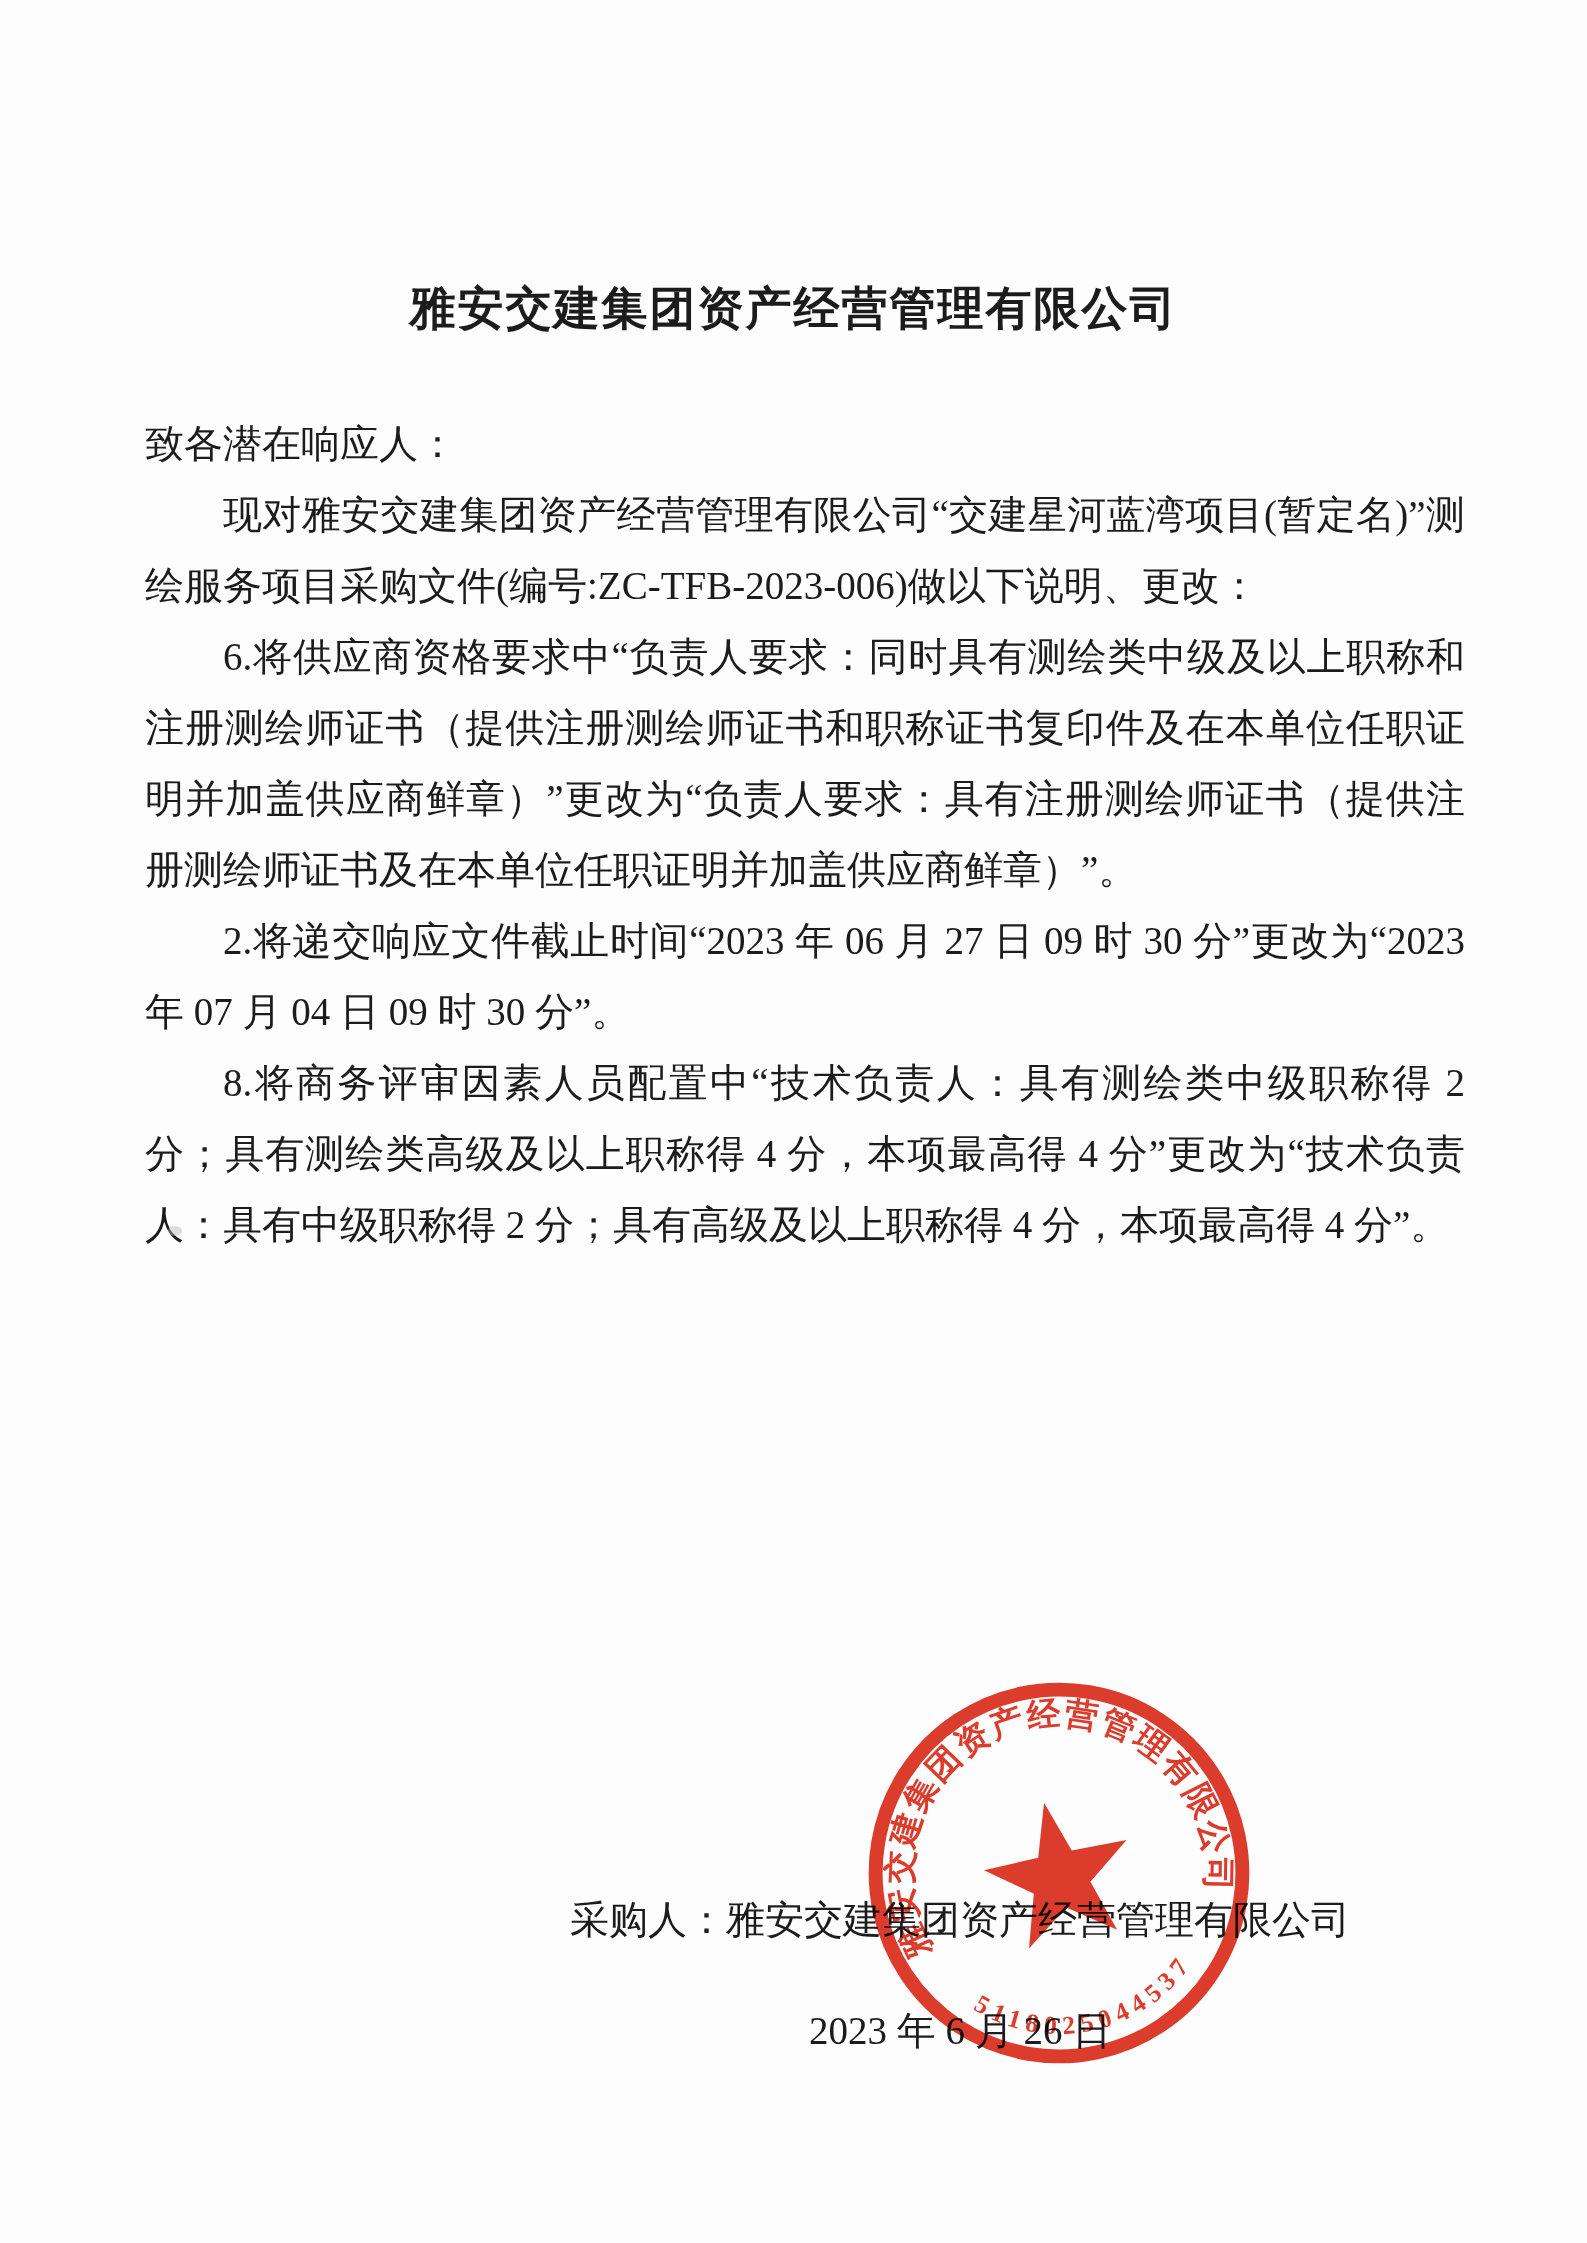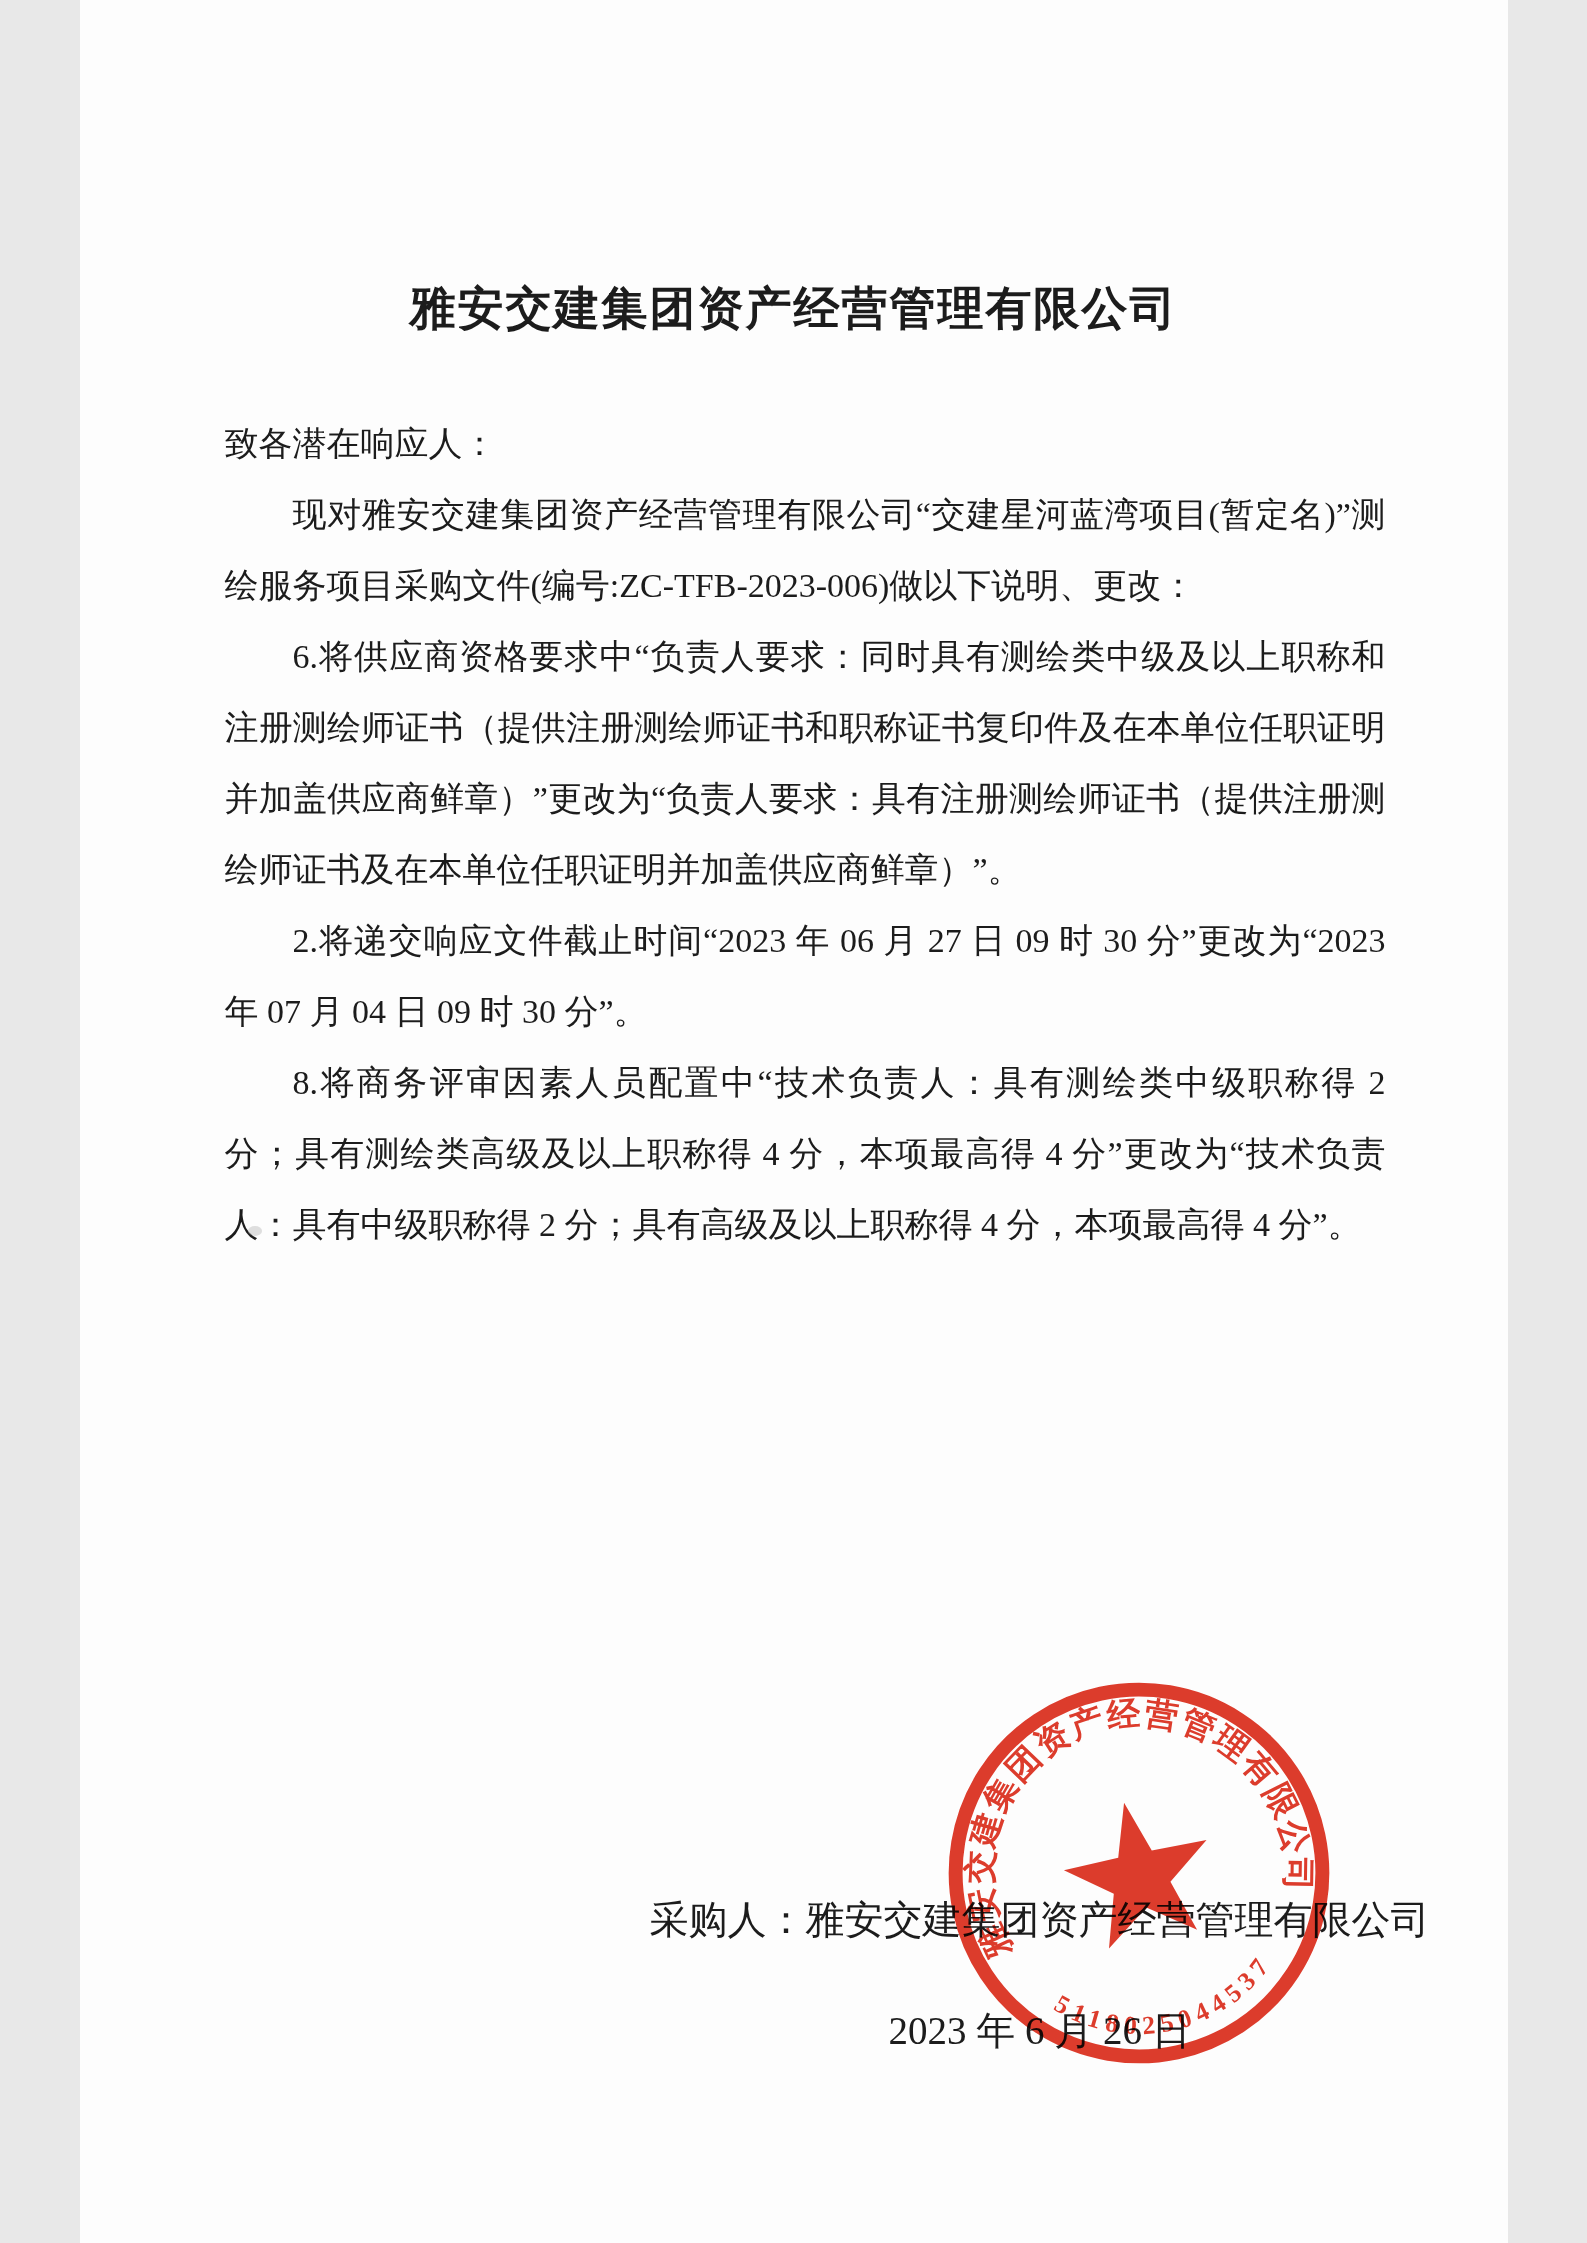--- a/index.html
+++ b/index.html
@@ -2,21 +2,21 @@
 <html style="--color-ink: #1c1c1c; --color-seal-red: #dc2b1a;"><head>
 <meta charset="utf-8">
 <style>
   html, body {
     margin: 0;
     padding: 0;
     background: #e8e8e8;
   }
   .page {
     position: relative;
-    width: 1428px;
+    width: 1587px;
     height: 2243px;
     margin: 0 auto;
     background: #fdfdfd;
     color: var(--color-ink, #1c1c1c);
     font-family: "Liberation Serif", "DejaVu Serif", serif;
     overflow: hidden;
   }
   
   .title-block {
     padding-top: 268px;
@@ -26,21 +26,21 @@
     font-size: 46px;
     font-weight: 700;
     line-height: 82px;
     letter-spacing: 2px;
     white-space: nowrap;
   }
   
   .body-text {
     margin-top: 58px;
     padding: 0 122px 0 145px;
-    font-size: 34px;
+    font-size: 39px;
     line-height: 71px;
     text-align: justify;
   }
   .body-text p {
     margin: 0;
   }
   .salutation {
     text-indent: 0;
   }
   .para {

